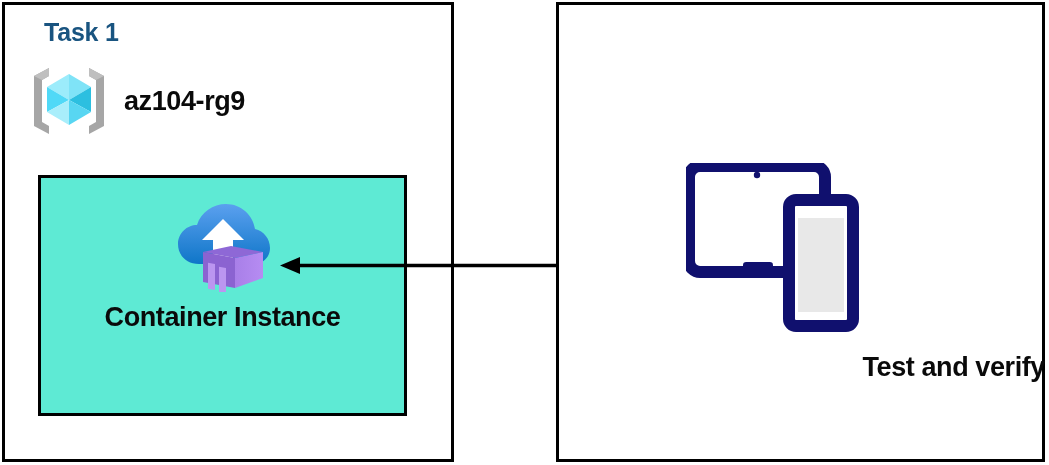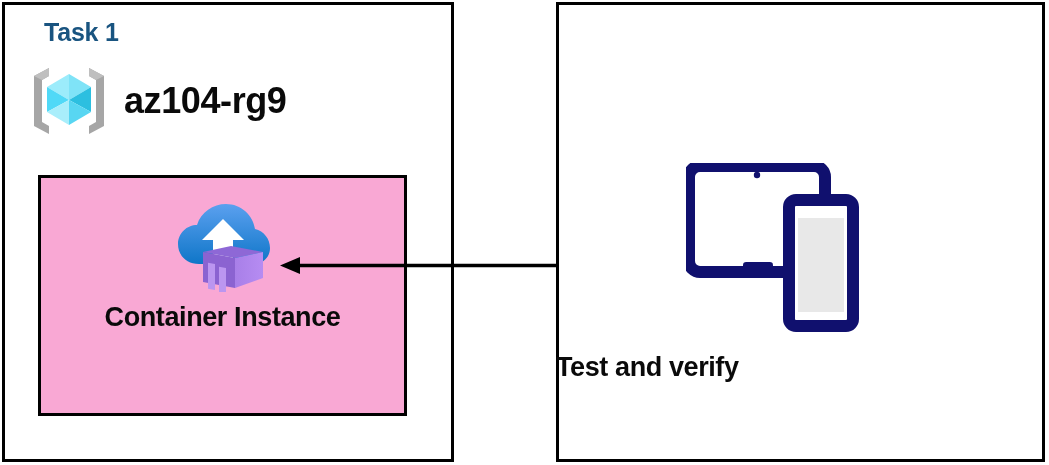--- a/index.html
+++ b/index.html
@@ -43,37 +43,37 @@
   #rg-row {
     position: absolute;
     left: 30px;
     top: 64px;
     display: flex;
     align-items: center;
     gap: 16px;
   }
   #rg-icon { width: 78px; height: 74px; display: block; }
   #rg-name {
-    font-size: 36px;
+    font-size: 27px;
     font-weight: bold;
     color: #0a0a0a;
     letter-spacing: -0.4px;
     white-space: nowrap;
   }
 
   
   #container-box {
     position: absolute;
     box-sizing: border-box;
     left: 38px;
     top: 175px;
     width: 369px;
     height: 241px;
     border: 3px solid #000000;
-    background: #f9a8d4;
+    background: #5eead4;
     display: flex;
     flex-direction: column;
     align-items: center;
     justify-content: flex-start;
   }
   #aci-icon {
     width: 96px;
     height: 96px;
     margin-top: 18px;
     display: block;
@@ -104,21 +104,21 @@
     top: 163px;
     width: 188px;
     height: 172px;
     display: block;
   }
   #verify-label {
     position: absolute;
     left: 556px;
     top: 352px;
     width: 489px;
-    text-align: left;
+    text-align: right;
     font-size: 27px;
     font-weight: bold;
     color: #0a0a0a;
     letter-spacing: -0.4px;
   }
 </style>
 </head>
 <body>
 
 <div id="canvas">

